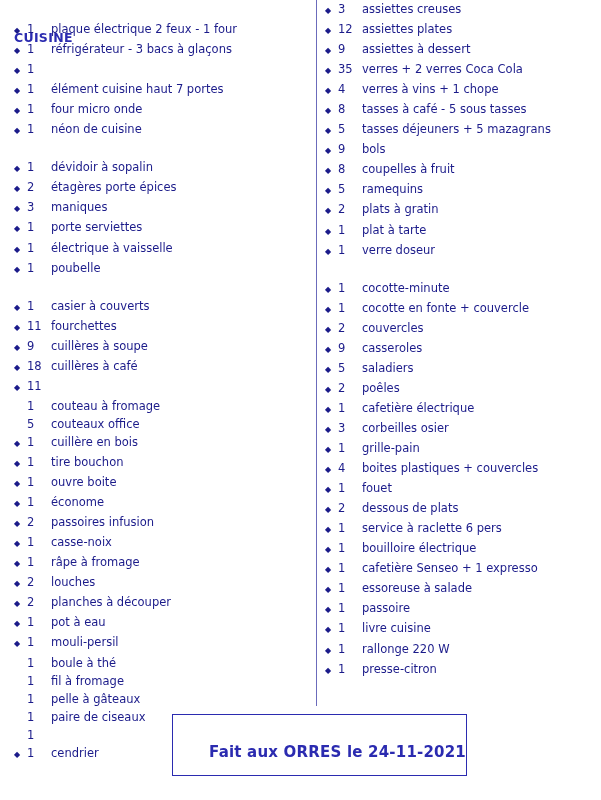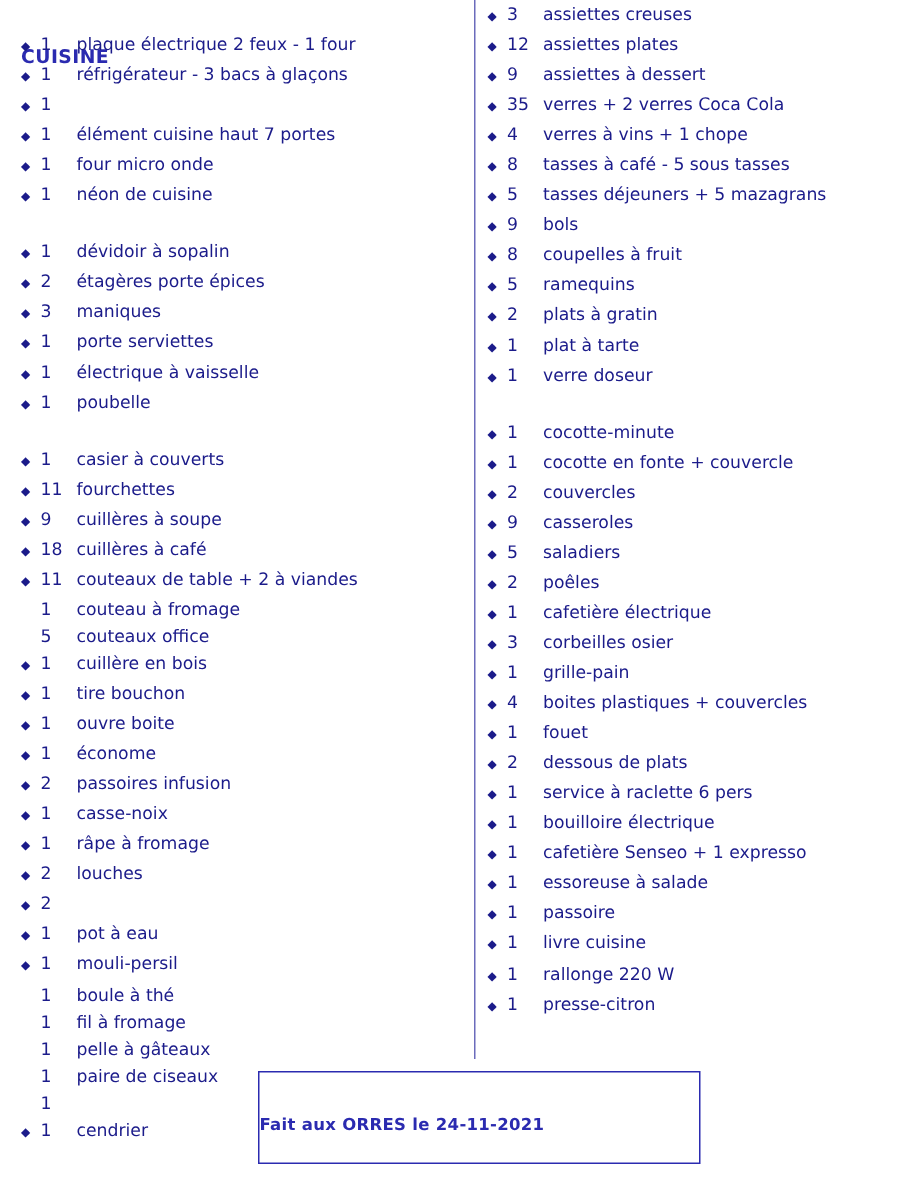--- a/index.html
+++ b/index.html
@@ -99,22 +99,22 @@
     width: 295px;
     height: 62px;
     border: 1px solid #2b2bb0;
     box-sizing: border-box;
   }
   .footer-text {
     position: absolute;
     left: 0;
     right: 0;
     top: 28px;
-    text-align: left;
-    font-size: 11px;
+    text-align: right;
+    font-size: 15px;
     font-weight: bold;
     color: #2b2bb0;
     letter-spacing: 0.2px;
   }
 </style>
 </head>
 <body>
 
 <div class="page">
 
@@ -208,21 +208,20 @@
             <span class="label">cuillères à soupe</span>
           </li>
           <li class="item">
             <span class="bullet">◆</span>
             <span class="qty">18</span>
             <span class="label">cuillères à café</span>
           </li>
           <li class="item">
             <span class="bullet">◆</span>
             <span class="qty">11</span>
-            <span class="label">couteaux de table + 2 à viandes</span>
           </li>
           <li class="item">
             <span class="bullet"></span>
             <span class="qty">1</span>
             <span class="label">couteau à fromage</span>
           </li>
           <li class="item">
             <span class="bullet"></span>
             <span class="qty">5</span>
             <span class="label">couteaux office</span>
@@ -263,20 +262,21 @@
             <span class="label">râpe à fromage</span>
           </li>
           <li class="item">
             <span class="bullet">◆</span>
             <span class="qty">2</span>
             <span class="label">louches</span>
           </li>
           <li class="item">
             <span class="bullet">◆</span>
             <span class="qty">2</span>
+            <span class="label">planches à découper</span>
           </li>
           <li class="item">
             <span class="bullet">◆</span>
             <span class="qty">1</span>
             <span class="label">pot à eau</span>
           </li>
           <li class="item">
             <span class="bullet">◆</span>
             <span class="qty">1</span>
             <span class="label">mouli-persil</span>

